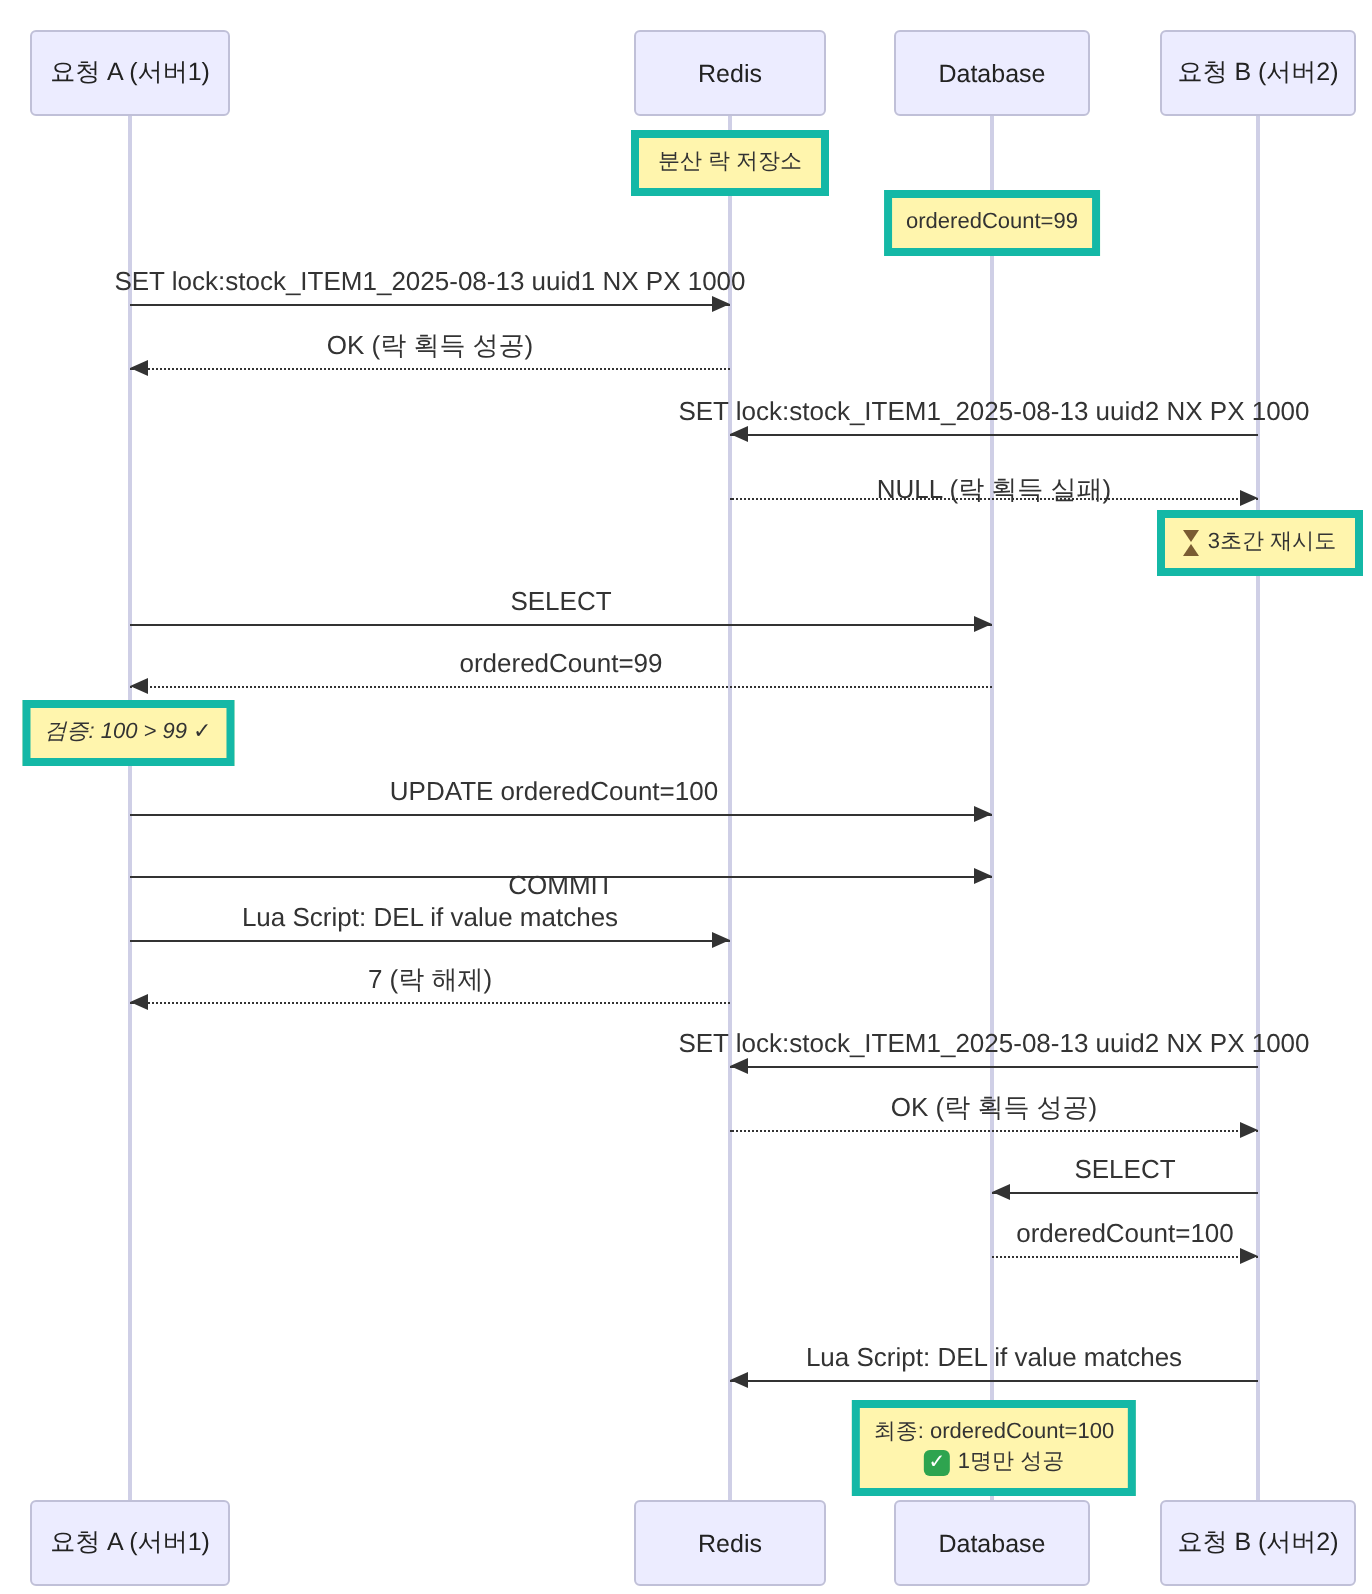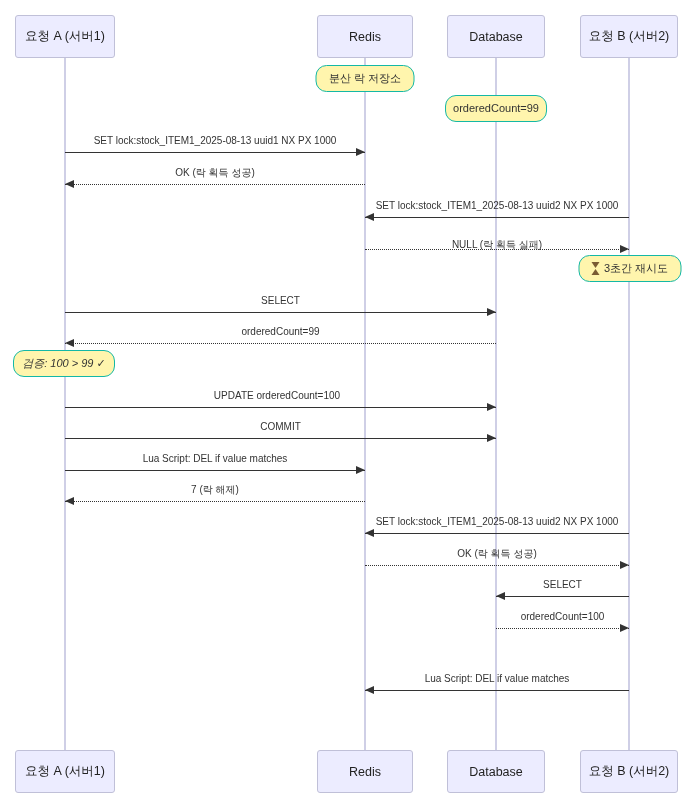--- a/index.html
+++ b/index.html
@@ -15,25 +15,25 @@
     font-size:12.5px;color:#222;white-space:nowrap;
   }
   .msg-line{position:absolute;height:0;}
   .msg-line.solid{border-top:1.5px solid #333;}
   .msg-line.dotted{border-top:1.5px dotted #333;}
   .arrowhead{position:absolute;width:0;height:0;border-top:4.5px solid transparent;border-bottom:4.5px solid transparent;}
   .arrowhead.right{border-left:9px solid #333;}
   .arrowhead.left{border-right:9px solid #333;}
   .msg-label{
     position:absolute;transform:translateX(-50%);
-    font-size:10px;line-height:14px;white-space:nowrap;color:#333;
+    font-size:13px;line-height:14px;white-space:nowrap;color:#333;
   }
   .note{
     position:absolute;transform:translateX(-50%);box-sizing:border-box;
-    background:#fff5ad;border:1px solid #14b8a6;border-radius:11px;
+    background:#fff5ad;border:4px solid #14b8a6;border-radius:0;
     font-size:11px;line-height:15px;color:#333;text-align:center;
     padding:5px 7px;white-space:nowrap;
     display:flex;flex-direction:column;align-items:center;justify-content:center;
   }
   .note-line{display:flex;align-items:center;justify-content:center;gap:4px;}
   .green-check{
     display:inline-block;width:13px;height:13px;border-radius:3px;
     background:#2ea44f;color:#fff;font-size:10px;line-height:13px;text-align:center;
     font-weight:bold;
   }
@@ -66,21 +66,21 @@
     <div class="arrowhead right" style="left: 487px; top: 308px;"></div>
     <div class="msg-label" style="left: 280.5px; top: 294px;">SELECT</div>
     <div class="msg-line dotted" style="left: 65px; top: 343px; width: 431px;"></div>
     <div class="arrowhead left" style="left: 65px; top: 339px;"></div>
     <div class="msg-label" style="left: 280.5px; top: 325px;">orderedCount=99</div>
     <div class="msg-line solid" style="left: 65px; top: 407px; width: 431px;"></div>
     <div class="arrowhead right" style="left: 487px; top: 403px;"></div>
     <div class="msg-label" style="left: 277px; top: 389px;">UPDATE orderedCount=100</div>
     <div class="msg-line solid" style="left: 65px; top: 438px; width: 431px;"></div>
     <div class="arrowhead right" style="left: 487px; top: 434px;"></div>
-    <div class="msg-label" style="left: 280.5px; top: 420px;">COMMIT</div>
+    <div class="msg-label" style="left: 280.5px; top: 436px;">COMMIT</div>
     <div class="msg-line solid" style="left: 65px; top: 470px; width: 300px;"></div>
     <div class="arrowhead right" style="left: 356px; top: 466px;"></div>
     <div class="msg-label" style="left: 215px; top: 452px;">Lua Script: DEL if value matches</div>
     <div class="msg-line dotted" style="left: 65px; top: 501px; width: 300px;"></div>
     <div class="arrowhead left" style="left: 65px; top: 497px;"></div>
     <div class="msg-label" style="left: 215px; top: 483px;">7 (락 해제)</div>
     <div class="msg-line solid" style="left: 365px; top: 533px; width: 264px;"></div>
     <div class="arrowhead left" style="left: 365px; top: 529px;"></div>
     <div class="msg-label" style="left: 497px; top: 515px;">SET lock:stock_ITEM1_2025-08-13 uuid2 NX PX 1000</div>
     <div class="msg-line dotted" style="left: 365px; top: 565px; width: 264px;"></div>
@@ -112,20 +112,29 @@
           <i class="b"></i>
         </span>
         <span>3초간 재시도</span>
       </div>
     </div>
     <div class="note" style="left: 64px; top: 350px; min-width: 102px; font-style: italic;">
       <div class="note-line">
         <span>검증: 100 &gt; 99 ✓</span>
       </div>
     </div>
+    <div class="note" style="left: 497px; top: 700px; min-width: 126px;">
+      <div class="note-line">
+        <span>최종: orderedCount=100</span>
+      </div>
+      <div class="note-line">
+        <span class="green-check">✓</span>
+        <span>1명만 성공</span>
+      </div>
+    </div>
     <div class="actor-box" style="left: 15px; top: 15px; width: 100px;">
       <span>요청 A (서버1)</span>
     </div>
     <div class="actor-box" style="left: 15px; top: 750px; width: 100px;">
       <span>요청 A (서버1)</span>
     </div>
     <div class="actor-box" style="left: 317px; top: 15px; width: 96px;">
       <span>Redis</span>
     </div>
     <div class="actor-box" style="left: 317px; top: 750px; width: 96px;">

